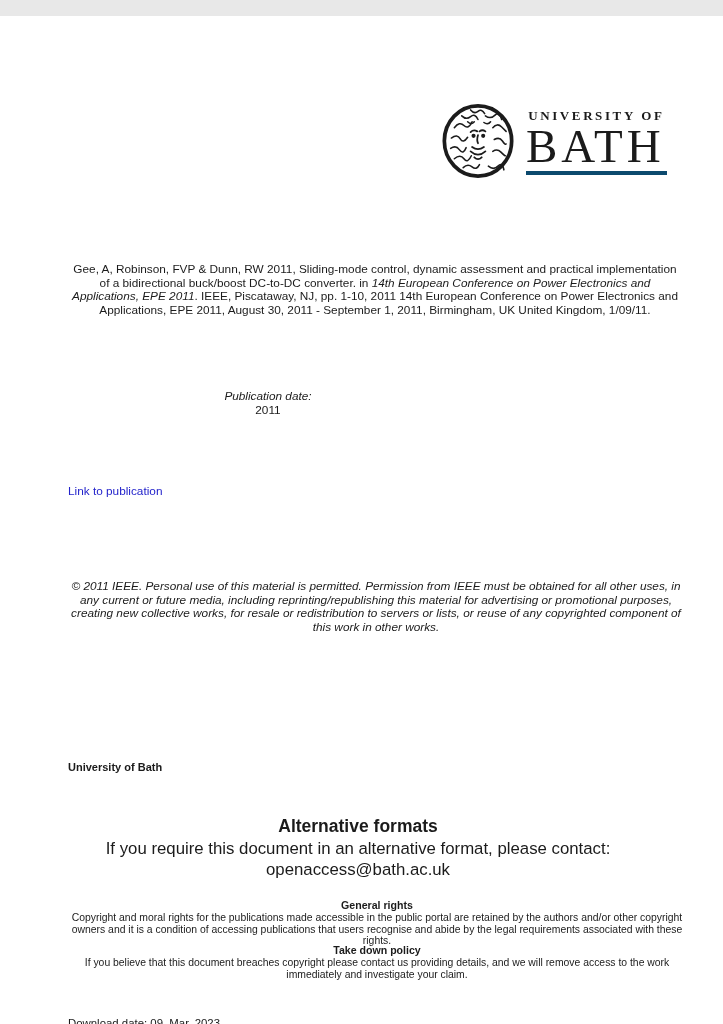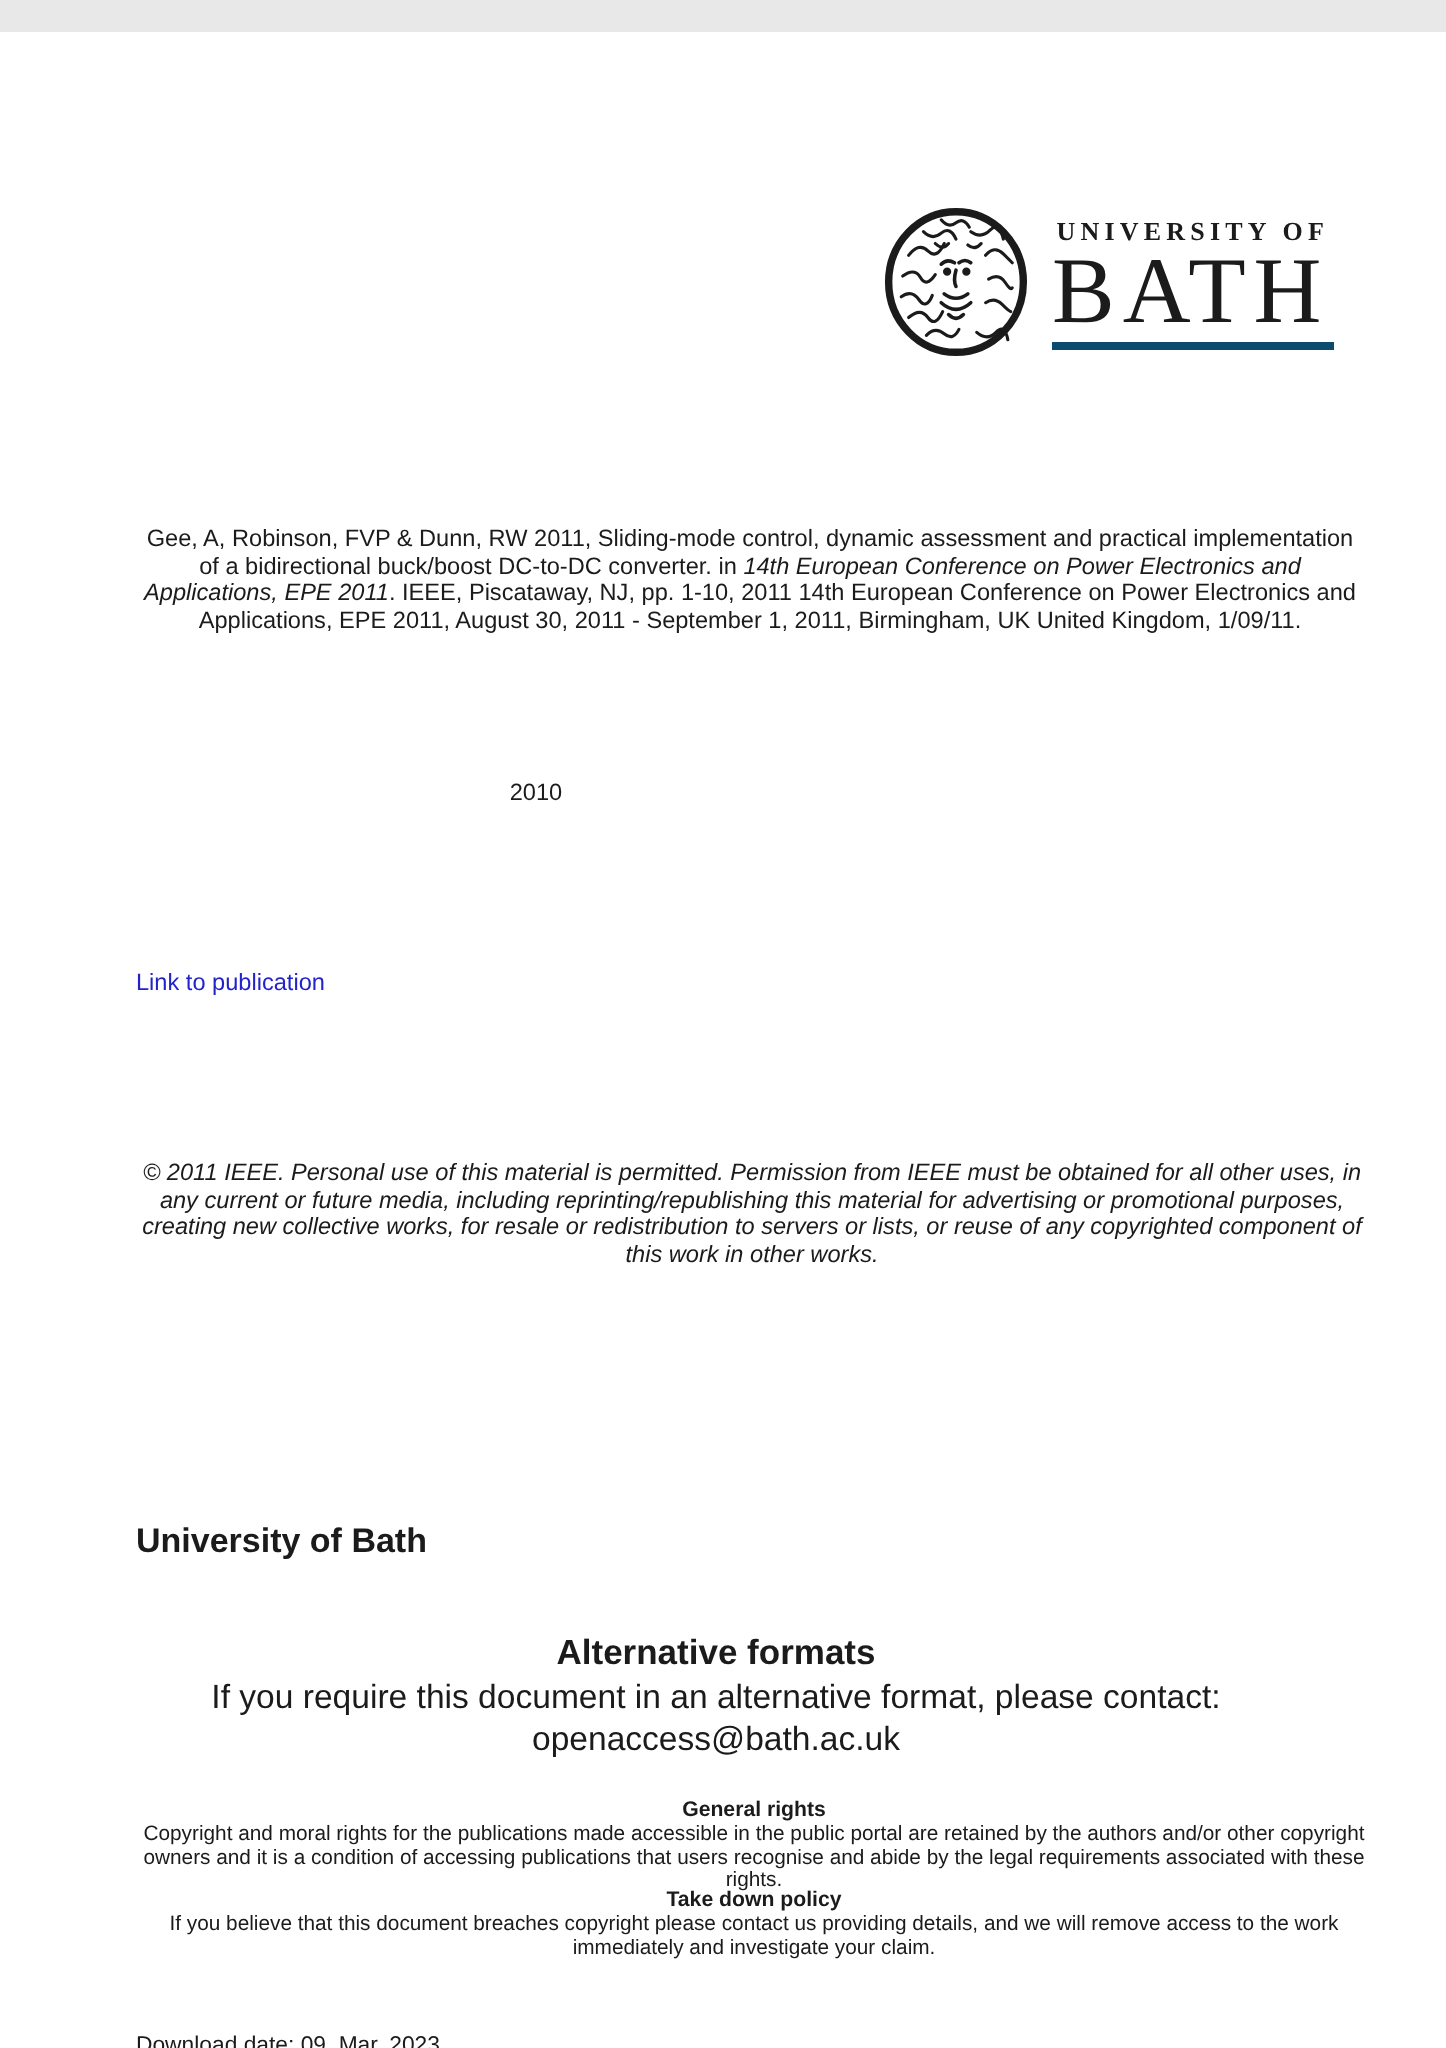--- a/index.html
+++ b/index.html
@@ -57,21 +57,21 @@
   .pubdate       { top: 374px; width: 400px; }
   .docversion    { top: 423px; width: 400px; }
   .publink       { top: 469px; }
   .publink a, .link-text {
     color: #2323cb;
     text-decoration: none;
     cursor: pointer;
   }
   .copyright     { top: 564px; width: 616px; font-style: italic; }
 
-  .uniheading    { top: 745px; font-size: 17px; font-weight: 700; }
+  .uniheading    { top: 745px; font-size: 11px; font-weight: 700; }
 
   .altformats    { top: 800px; width: 580px; }
   .altformats h2 { font-size: 17.5px; font-weight: 700; line-height: 21.5px; }
   .altformats p  { font-size: 16.8px; line-height: 21.5px; font-weight: 400; }
 
   .tiny  { font-size: 10.4px; line-height: 11.8px; }
   .tiny b { font-size: 10.6px; }
   .genrights     { top: 884px; width: 618px; }
   .takedown      { top: 929px; width: 618px; }
 
@@ -116,21 +116,22 @@
       <div class="logo-univof">UNIVERSITY OF</div>
       <div class="logo-bath">BATH</div>
     </div>
   </div>
 
   <div class="blk small citation">
     <div><span>Gee, A, Robinson, FVP &amp; Dunn, RW 2011, Sliding-mode control, dynamic assessment and practical implementation of a bidirectional buck/boost DC-to-DC converter. in </span><span class="ital">14th European Conference on Power Electronics and Applications, EPE 2011</span><span>. IEEE, Piscataway, NJ, pp. 1-10, 2011 14th European Conference on Power Electronics and Applications, EPE 2011, August 30, 2011 - September 1, 2011, Birmingham, UK United Kingdom, 1/09/11.</span></div>
   </div>
 
   <div class="blk small pubdate">
-    <div>2010</div>
+    <div class="ital">Publication date:</div>
+    <div>2011</div>
   </div>
 
 
   <div class="blk small publink">
     <span class="link-text">Link to publication</span>
   </div>
 
   <div class="blk small copyright">© 2011 IEEE. Personal use of this material is permitted. Permission from IEEE must be obtained for all other uses, in any current or future media, including reprinting/republishing this material for advertising or promotional purposes, creating new collective works, for resale or redistribution to servers or lists, or reuse of any copyrighted component of this work in other works.</div>
 
   <div class="blk uniheading">University of Bath</div>

